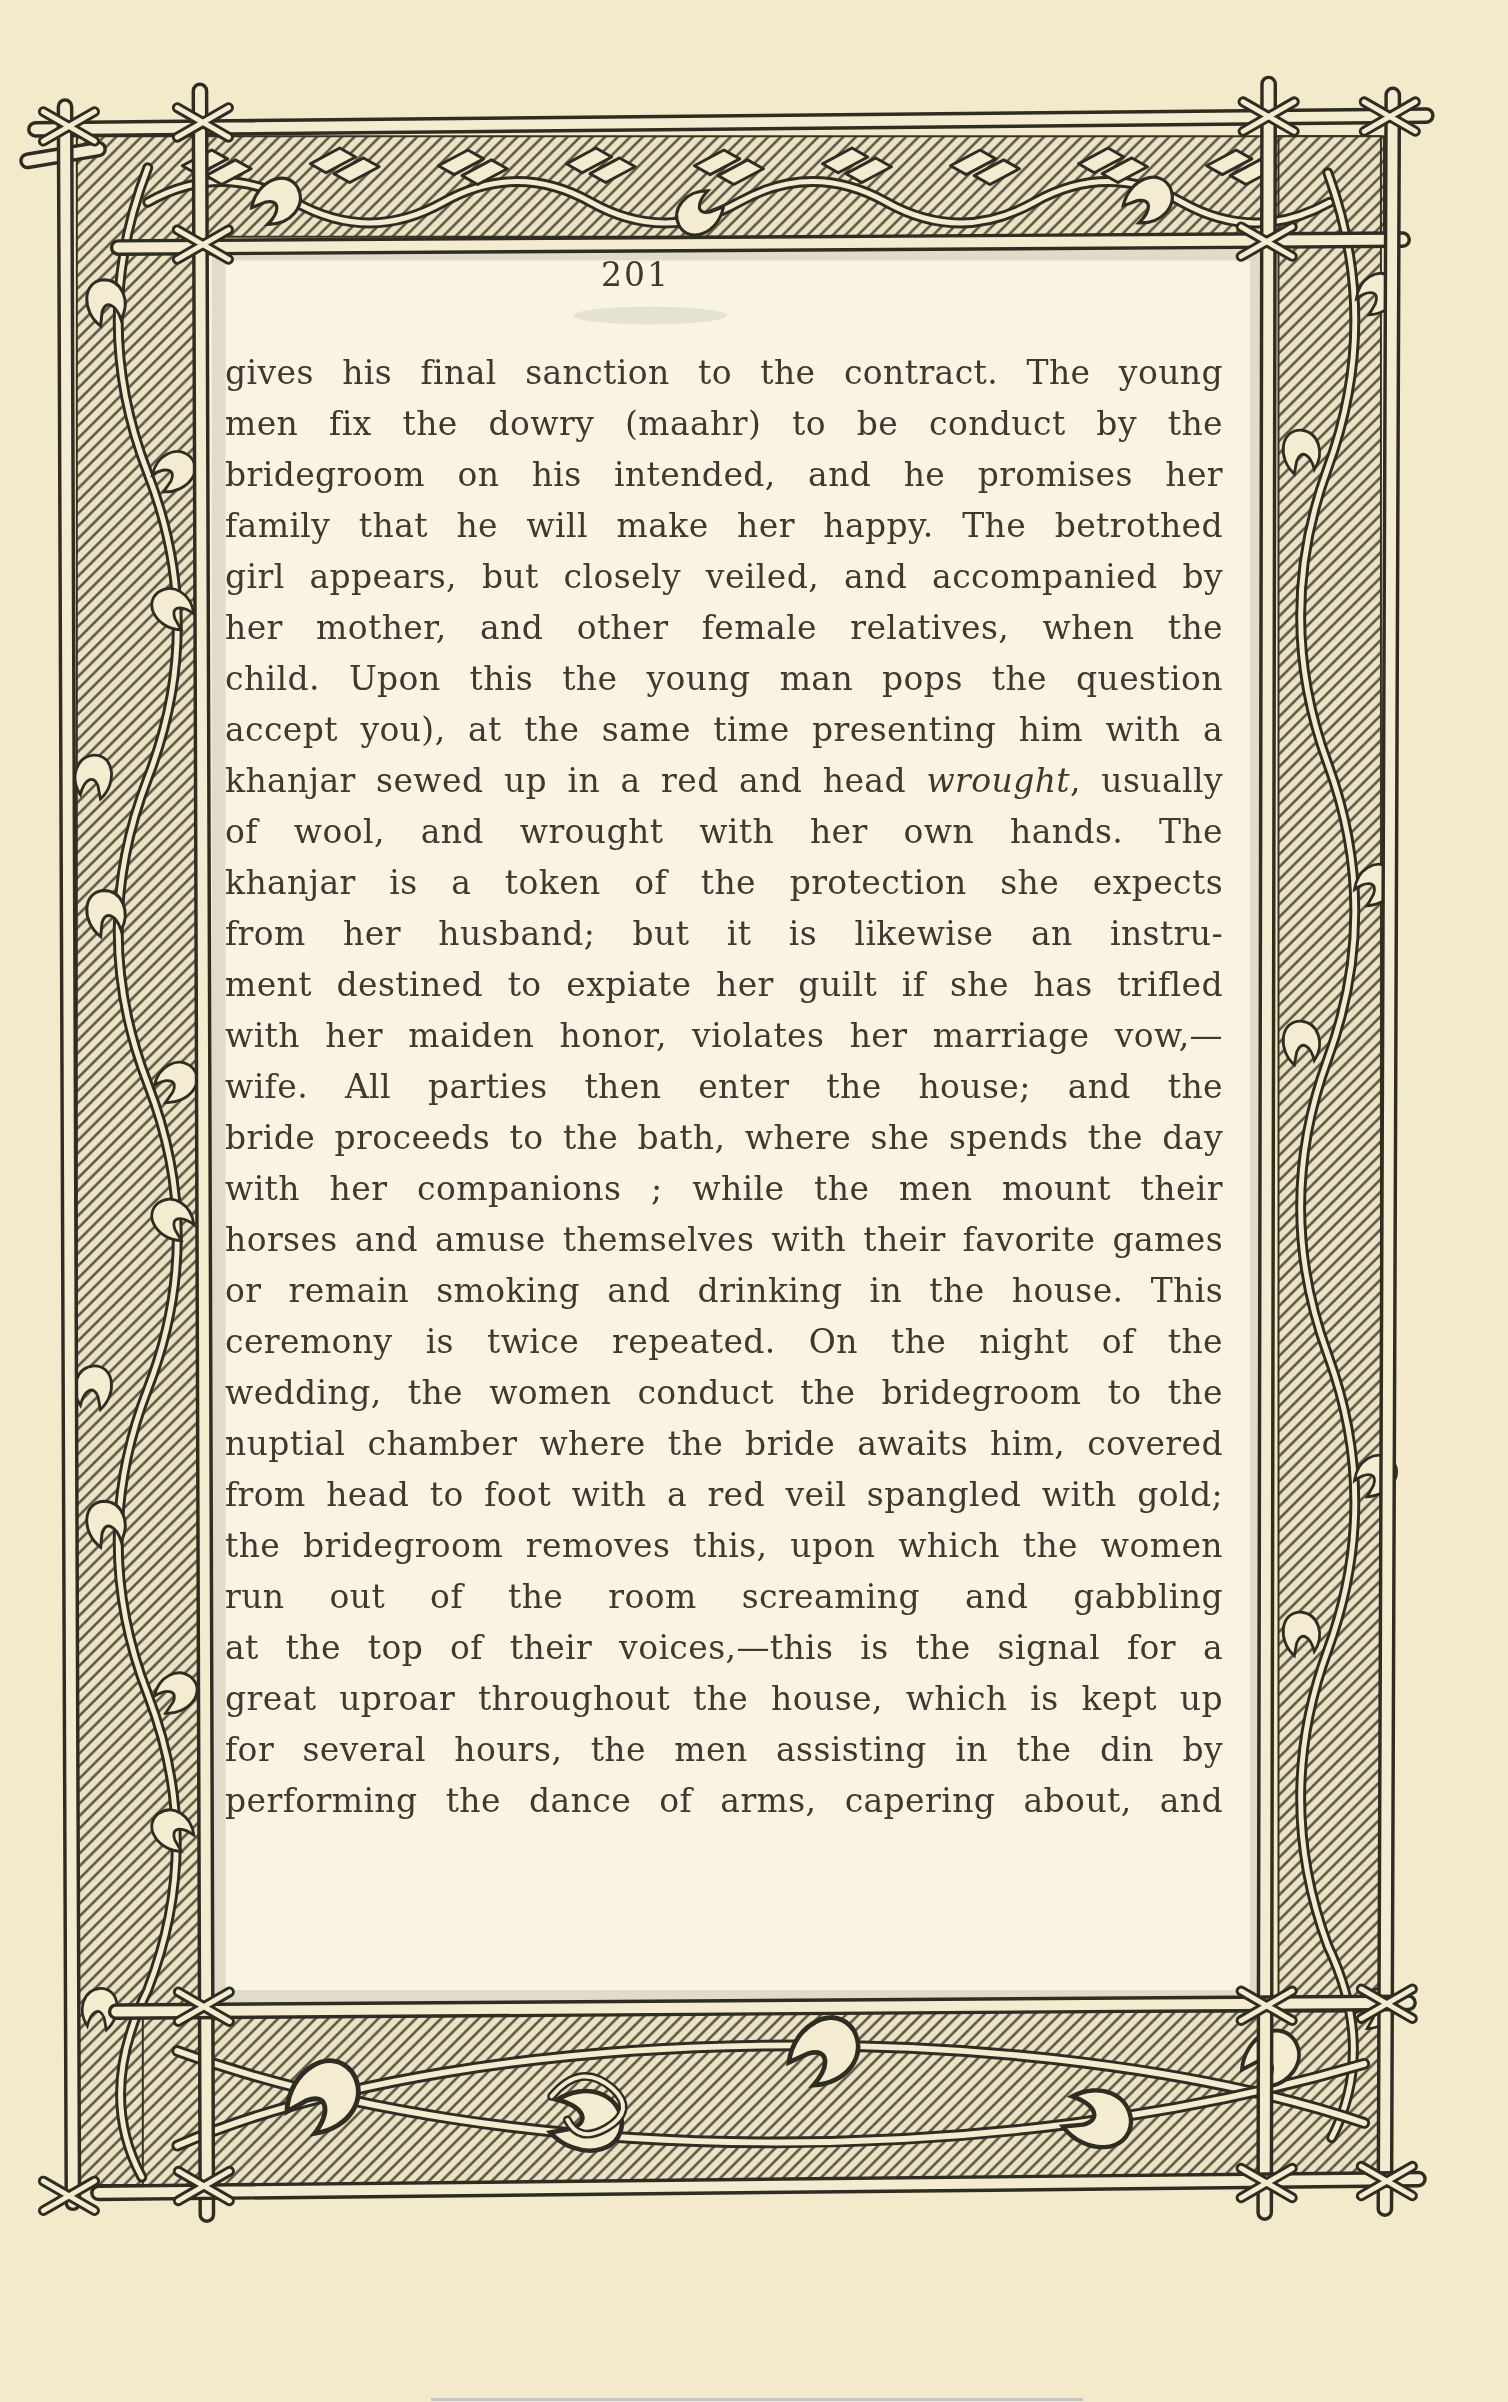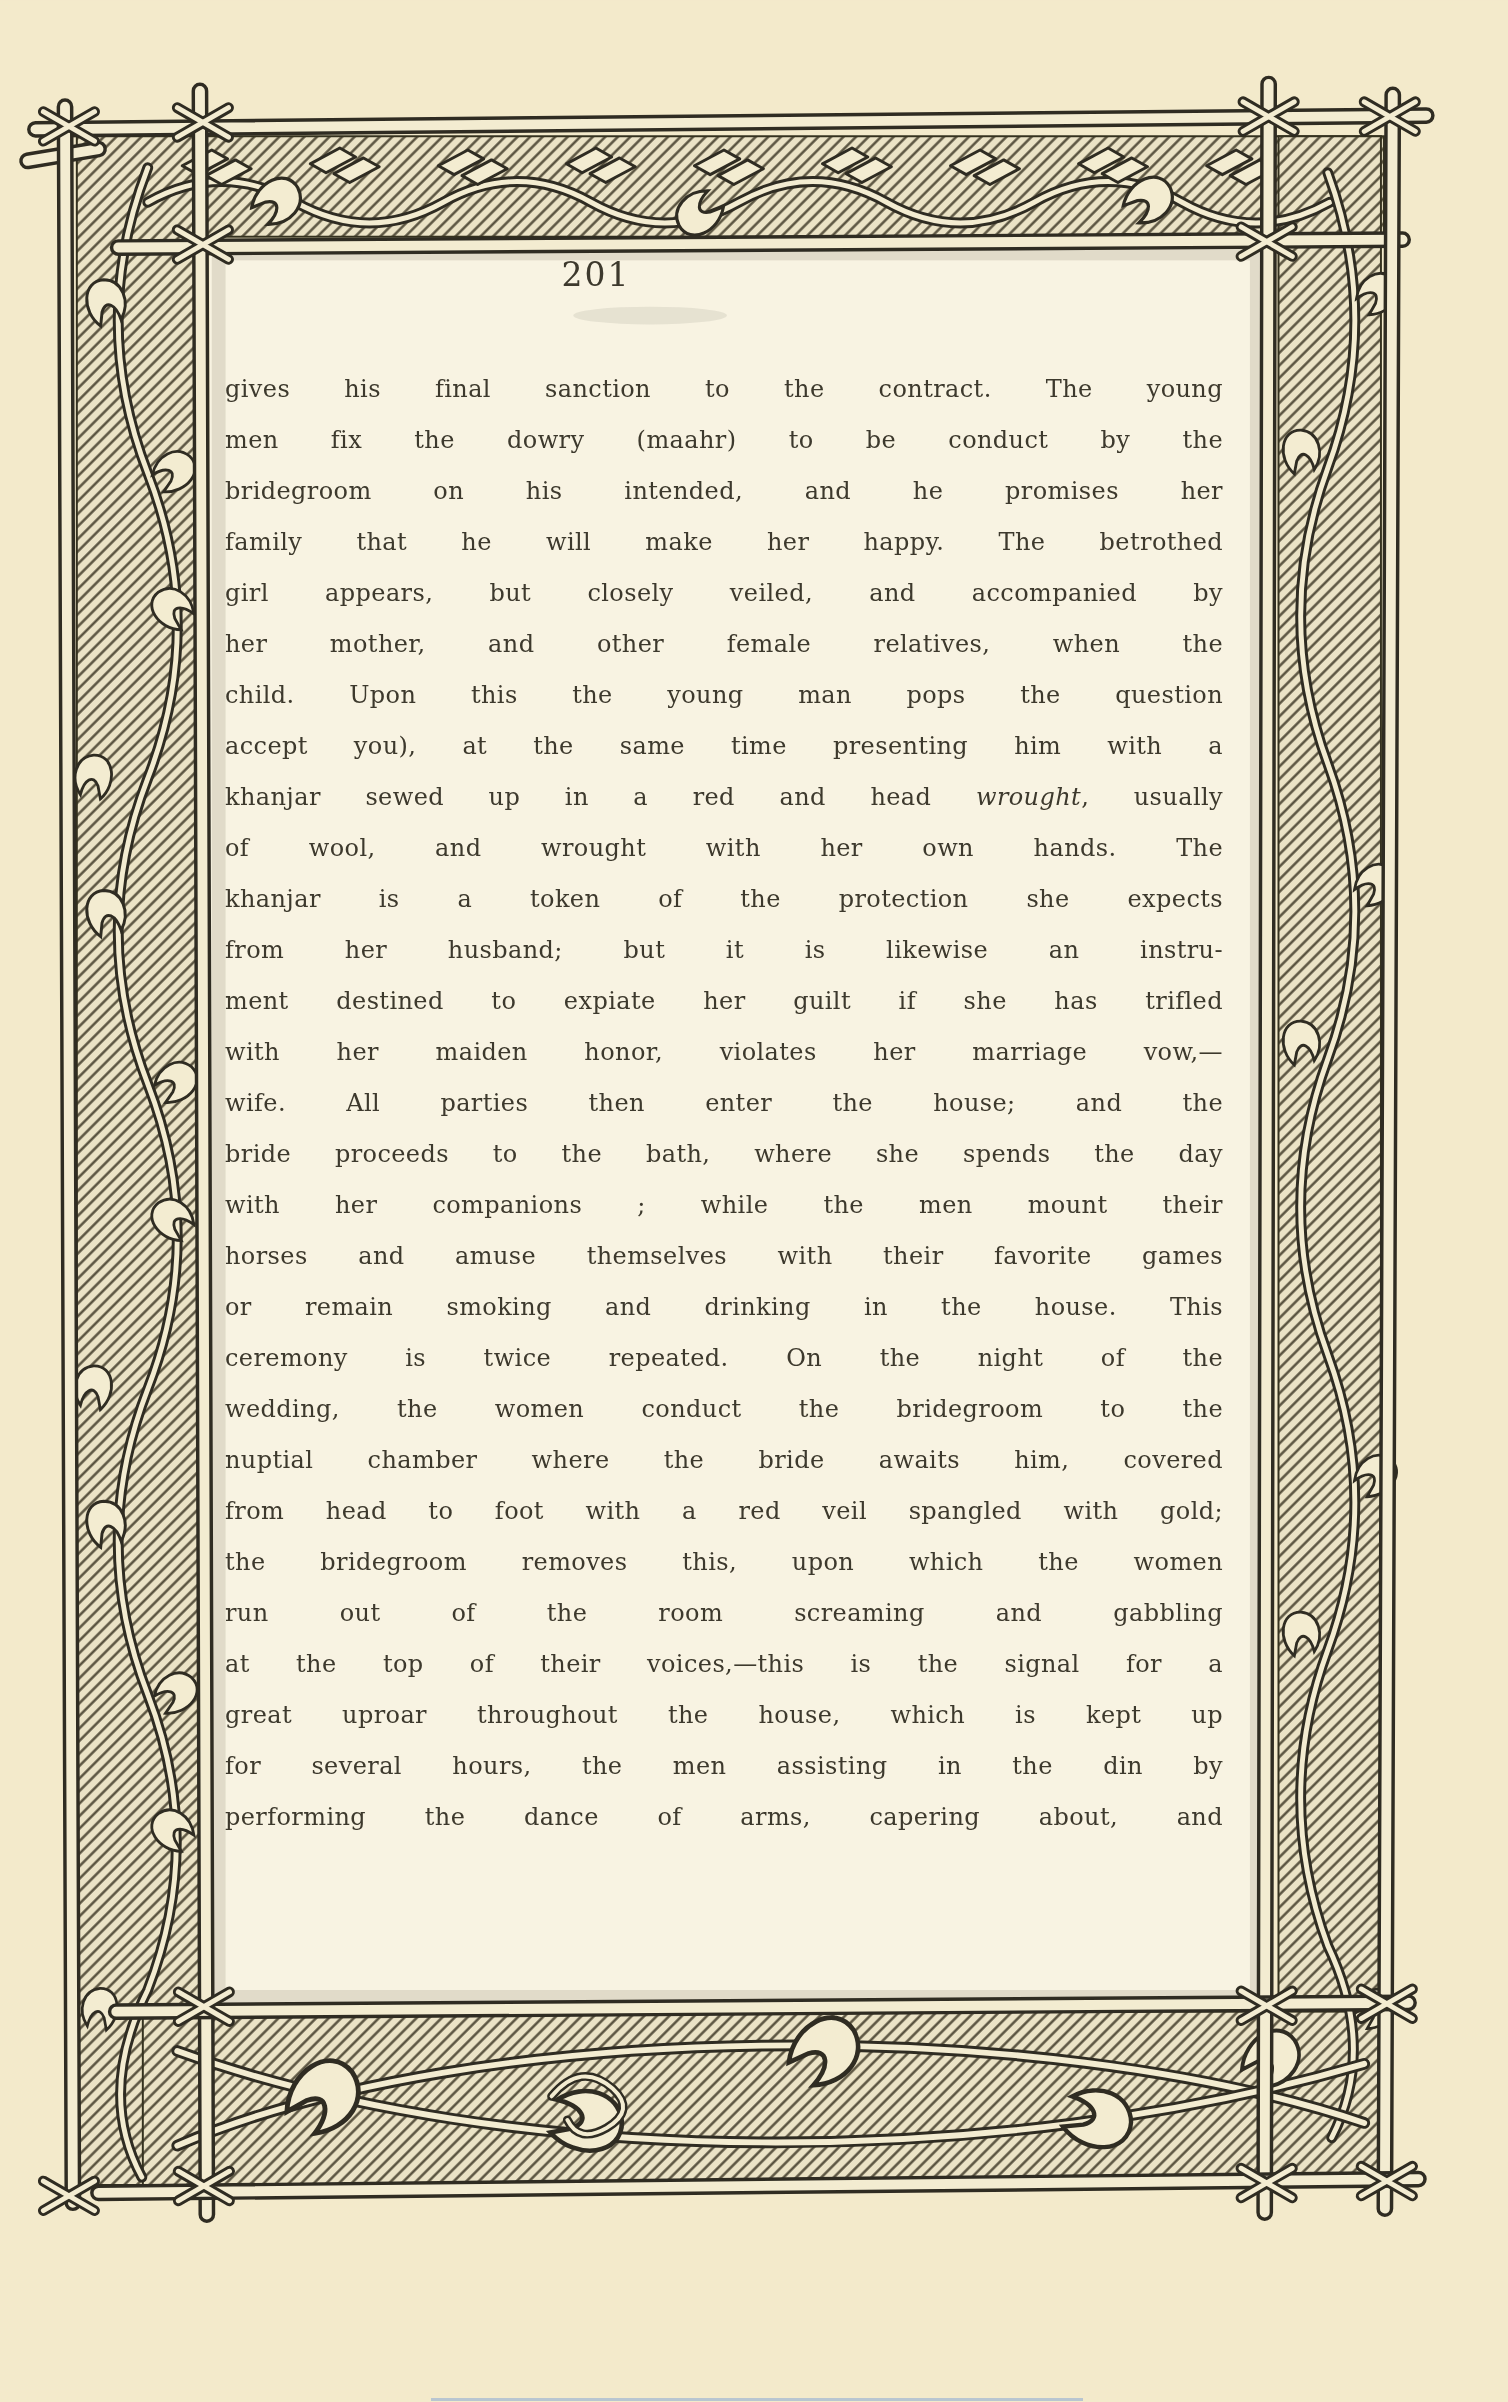--- a/index.html
+++ b/index.html
@@ -5,25 +5,25 @@
   html,body{margin:0;padding:0;background:#f3eacb;}
   .page{
     position:relative;width:1508px;height:2403px;overflow:hidden;
     background:#f3eacb;
     font-family:"DejaVu Serif","Liberation Serif",serif;
     color:#3d392d;
   }
   .border-svg{position:absolute;left:0;top:0;width:1508px;height:2403px;display:block;}
   .pagenum{
     position:absolute;left:522px;top:254px;width:148px;
-    text-align:center;font-size:33px;letter-spacing:2px;line-height:41px;
+    text-align:right;font-size:33px;letter-spacing:2px;line-height:41px;
   }
   .body-text{
     position:absolute;left:225px;top:347px;width:998px;
-    font-size:24px;line-height:51px;letter-spacing:0.4px;margin-top:17px;
+    font-size:33px;line-height:51px;letter-spacing:0.4px;
   }
   .text-line{
     height:51px;
     text-align:justify;
     text-align-last:justify;
     text-justify:inter-word;
   }
   .it{font-style:italic;}
   .edge-line{
     position:absolute;left:431px;top:2398px;width:652px;height:3px;

